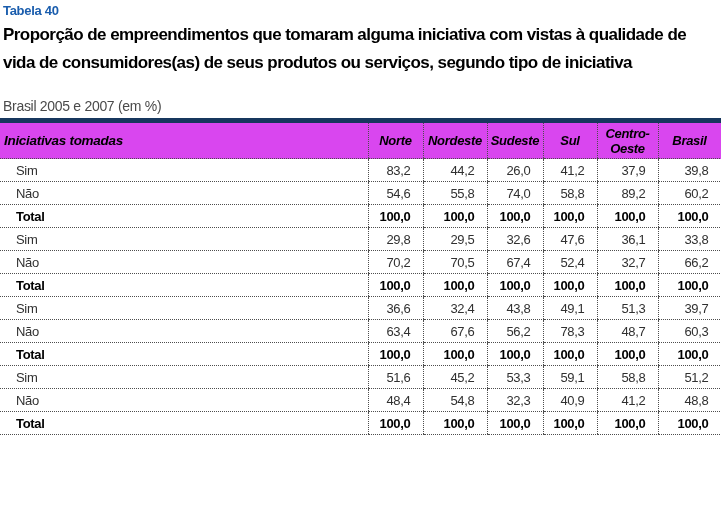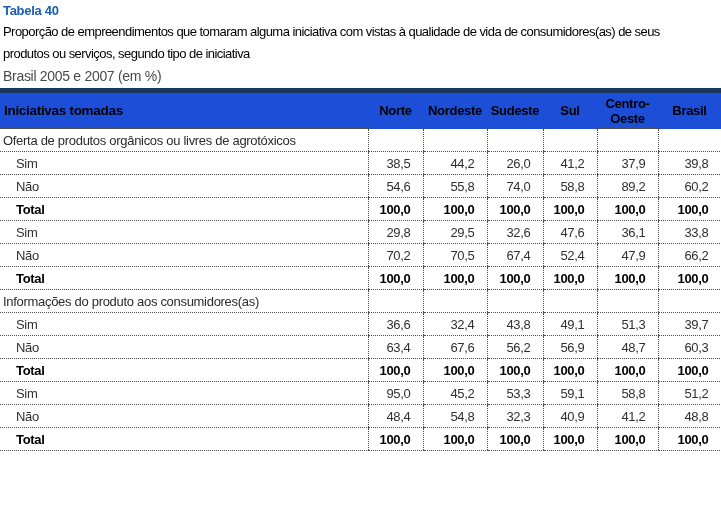--- a/index.html
+++ b/index.html
@@ -10,45 +10,46 @@
     font-stretch:condensed;
     -webkit-font-smoothing:antialiased;
   }
   .page { width:721px; height:373px; padding:3px 8px 0 0; }
 
   .table-number {
     color:#1A5DAD; font-weight:bold; font-size:13px;
     padding-left:3px; letter-spacing:-0.3px; margin-bottom:3px;
   }
   .title {
-    color:#000; font-weight:normal; font-size:13px; line-height:22px;
+    color:#000; font-weight:bold; font-size:17px; line-height:28px;
     letter-spacing:-0.55px; padding-left:3px; padding-right:4px;
   }
   .subtitle {
     color:#4a4a4a; font-size:14px; letter-spacing:-0.3px;
-    padding-left:3px; margin-top:3px; margin-bottom:4px;
+    padding-left:3px; margin-top:21px; margin-bottom:4px;
   }
 
   table.stat-table {
     width:721px; border-collapse:collapse; table-layout:fixed;
     border-top:5px solid #17375E;
   }
   col.c-label  { width:368px; }
   col.c-norte  { width:55px; }
   col.c-nordeste { width:64px; }
   col.c-sudeste { width:56px; }
   col.c-sul    { width:54px; }
   col.c-co     { width:61px; }
   col.c-brasil { width:63px; }
 
   thead th {
-    background:#1d4ed8; font-weight:bold; font-size:13px;
+    background:#d946ef; font-weight:bold; font-size:13px;
     height:38px; vertical-align:middle; text-align:center;
     letter-spacing:-0.3px; line-height:15px; color:#000;
     border-bottom:1px dotted #4d4d4d;
+    font-style:italic;
   }
   thead th.label-col { text-align:left; padding-left:4px; font-size:13.5px; }
 
   tbody td {
     height:23px; font-size:13px; letter-spacing:-0.3px;
     border-bottom:1px dotted #4d4d4d; vertical-align:middle;
     color:#303030; white-space:nowrap; overflow:hidden;
   }
   .stat-table th:not(:first-child),
   .stat-table td:not(:first-child) { border-left:1px dotted #4d4d4d; }
@@ -83,32 +84,23 @@
         <th class="label-col">Iniciativas tomadas</th>
         <th>Norte</th>
         <th>Nordeste</th>
         <th>Sudeste</th>
         <th>Sul</th>
         <th>Centro-Oeste</th>
         <th>Brasil</th>
       </tr>
     </thead>
     <tbody id="table-body">
-        <tr class="section-row">
-          <td class="section-label">Oferta de produtos orgânicos ou livres de agrotóxicos</td>
-          <td class="num"></td>
-          <td class="num"></td>
-          <td class="num"></td>
-          <td class="num"></td>
-          <td class="num"></td>
-          <td class="num"></td>
-        </tr>
-        <tr class="data-row">
-          <td class="row-label">Sim</td>
-          <td class="num">38,5</td>
+        <tr class="data-row">
+          <td class="row-label">Sim</td>
+          <td class="num">83,2</td>
           <td class="num">44,2</td>
           <td class="num">26,0</td>
           <td class="num">41,2</td>
           <td class="num">37,9</td>
           <td class="num">39,8</td>
         </tr>
         <tr class="data-row">
           <td class="row-label">Não</td>
           <td class="num">54,6</td>
           <td class="num">55,8</td>
@@ -134,71 +126,62 @@
           <td class="num">47,6</td>
           <td class="num">36,1</td>
           <td class="num">33,8</td>
         </tr>
         <tr class="data-row">
           <td class="row-label">Não</td>
           <td class="num">70,2</td>
           <td class="num">70,5</td>
           <td class="num">67,4</td>
           <td class="num">52,4</td>
-          <td class="num">47,9</td>
+          <td class="num">32,7</td>
           <td class="num">66,2</td>
         </tr>
         <tr class="total-row">
           <td class="row-label">Total</td>
           <td class="num">100,0</td>
           <td class="num">100,0</td>
           <td class="num">100,0</td>
           <td class="num">100,0</td>
           <td class="num">100,0</td>
           <td class="num">100,0</td>
-        </tr>
-        <tr class="section-row">
-          <td class="section-label">Informações do produto aos consumidores(as)</td>
-          <td class="num"></td>
-          <td class="num"></td>
-          <td class="num"></td>
-          <td class="num"></td>
-          <td class="num"></td>
-          <td class="num"></td>
         </tr>
         <tr class="data-row">
           <td class="row-label">Sim</td>
           <td class="num">36,6</td>
           <td class="num">32,4</td>
           <td class="num">43,8</td>
           <td class="num">49,1</td>
           <td class="num">51,3</td>
           <td class="num">39,7</td>
         </tr>
         <tr class="data-row">
           <td class="row-label">Não</td>
           <td class="num">63,4</td>
           <td class="num">67,6</td>
           <td class="num">56,2</td>
-          <td class="num">56,9</td>
+          <td class="num">78,3</td>
           <td class="num">48,7</td>
           <td class="num">60,3</td>
         </tr>
         <tr class="total-row">
           <td class="row-label">Total</td>
           <td class="num">100,0</td>
           <td class="num">100,0</td>
           <td class="num">100,0</td>
           <td class="num">100,0</td>
           <td class="num">100,0</td>
           <td class="num">100,0</td>
         </tr>
         <tr class="data-row">
           <td class="row-label">Sim</td>
-          <td class="num">95,0</td>
+          <td class="num">51,6</td>
           <td class="num">45,2</td>
           <td class="num">53,3</td>
           <td class="num">59,1</td>
           <td class="num">58,8</td>
           <td class="num">51,2</td>
         </tr>
         <tr class="data-row">
           <td class="row-label">Não</td>
           <td class="num">48,4</td>
           <td class="num">54,8</td>

